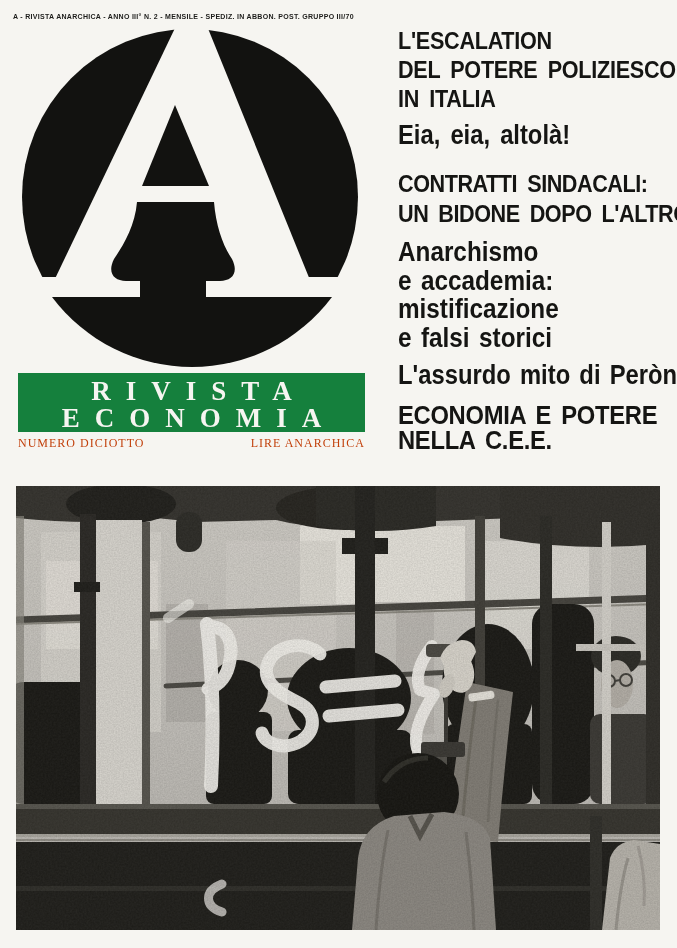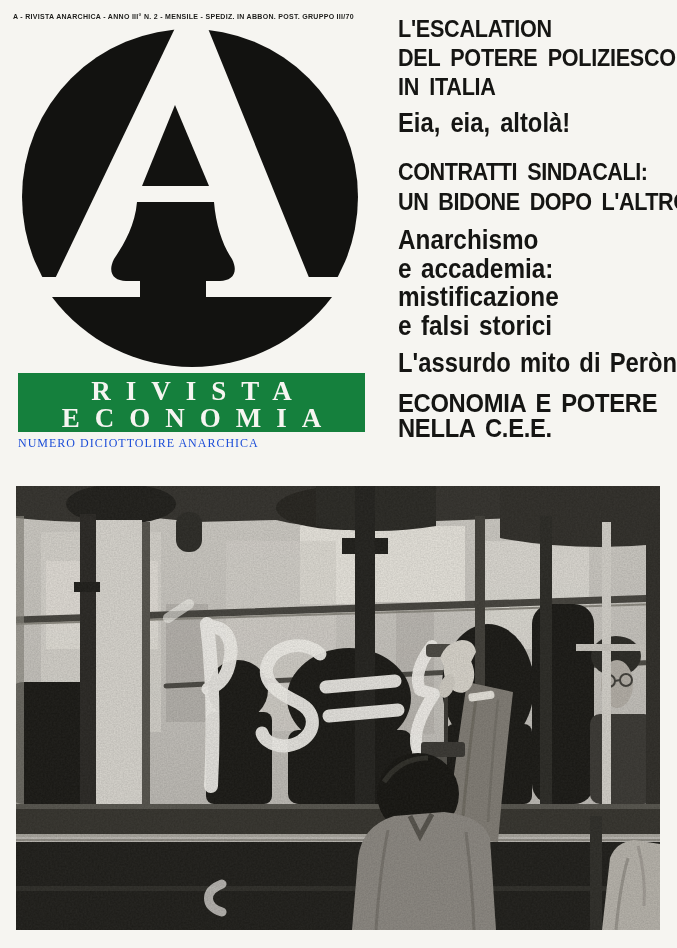--- a/index.html
+++ b/index.html
@@ -28,26 +28,26 @@
     position:absolute; left:18px; top:373px; width:347px; height:59px;
     background:#15803d; color:#f6f5f1; text-align:center;
     font-family:"Liberation Serif", serif; font-weight:bold;
     padding-top:5px; box-sizing:border-box;
   }
   .titlebox .tline { font-size:27px; line-height:27px; letter-spacing:15px; text-indent:15px; }
 
   
   .issue-row {
     position:absolute; left:18px; top:436px; width:347px;
-    display:flex; 
-    font-family:"Liberation Serif", serif; font-size:12px; letter-spacing:1px; color:#1d4ed8;
-  }
-
-  
-  .headlines-col { position:absolute; left:398px; top:0; width:279px; height:470px; }
+    display:flex; justify-content:space-between;
+    font-family:"Liberation Serif", serif; font-size:12px; letter-spacing:1px; color:#c2410c;
+  }
+
+  
+  .headlines-col { position:absolute; left:398px; top:12px; width:279px; height:470px; }
   .hl { position:absolute; left:0; font-weight:bold; transform-origin:left top; color:#151513; }
   .hl-1 { top:14px;  font-size:24px; line-height:29px; transform:scaleX(.90); word-spacing:5px; letter-spacing:-0.3px; }
   .hl-2 { top:108px; font-size:27px; line-height:30px; transform:scaleX(.88); word-spacing:4px; }
   .hl-3 { top:157px; font-size:24px; line-height:30px; transform:scaleX(.90); word-spacing:5px; letter-spacing:-0.5px; }
   .hl-4 { top:226px; font-size:27px; line-height:28.5px; transform:scaleX(.90); word-spacing:3px; }
   .hl-5 { top:348px; font-size:28px; line-height:30px; transform:scaleX(.85); word-spacing:3px; }
   .hl-6 { top:391px; font-size:25px; line-height:25px; transform:scaleX(.95); word-spacing:4px; letter-spacing:-0.3px; }
   .hl div { white-space:nowrap; }
 
   

